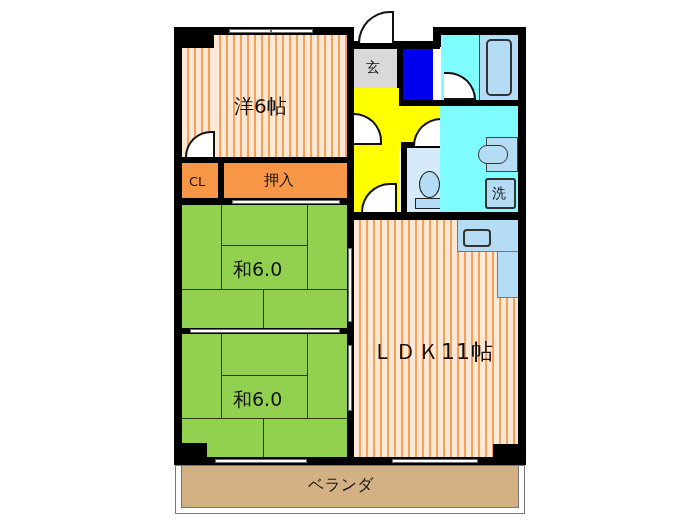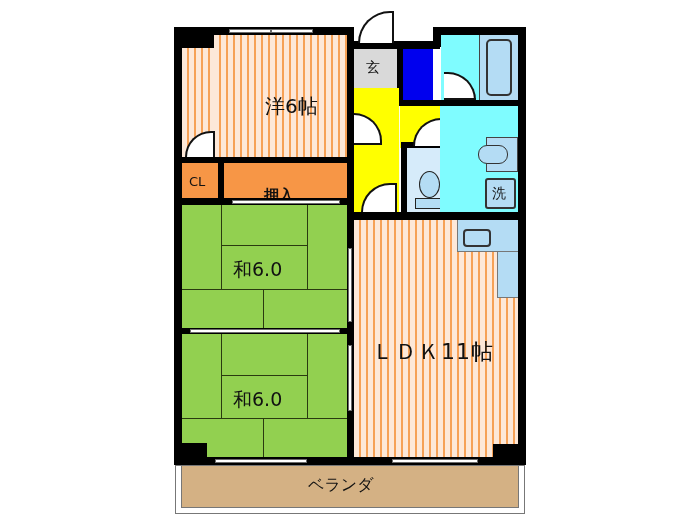--- a/index.html
+++ b/index.html
@@ -25,31 +25,31 @@
 <div class="abs wall" style="left:518px;top:27px;width:8px;height:438px;"></div>
 <div class="abs wall" style="left:433px;top:27px;width:93px;height:8px;"></div>
 <div class="abs wall" style="left:347px;top:41px;width:93px;height:8px;"></div>
 <div class="abs wall" style="left:433px;top:27px;width:8px;height:20px;"></div>
 <div class="abs wall" style="left:174px;top:27px;width:40px;height:21px;"></div>
 
 <div class="abs stripe" style="left:214px;top:35px;width:133px;height:122px;"></div>
 <div class="abs stripe" style="left:182px;top:48px;width:32px;height:109px;"></div>
 <div class="abs win" style="left:229px;top:29px;width:42px;height:4px;"></div>
 <div class="abs win" style="left:271px;top:29px;width:42px;height:4px;"></div>
-<div class="label" style="left:234px;top:96px;font-size:20px;padding-left:31px;">洋6帖</div>
+<div class="label" style="left:234px;top:96px;font-size:20px;">洋6帖</div>
 <div class="door-arc" style="left:185px;top:131px;width:30px;height:26px;border-radius:30px 0 0 0;border-bottom:none;"></div>
 
 <div class="abs wall" style="left:174px;top:157px;width:180px;height:6px;"></div>
 <div class="abs wall" style="left:347px;top:35px;width:7px;height:425px;"></div>
 
 <div class="abs" style="left:182px;top:163px;width:36px;height:35px;background:#f79646;"></div>
 <div class="label" style="left:189px;top:175px;font-size:13px;">CL</div>
 <div class="abs wall" style="left:218px;top:163px;width:6px;height:42px;"></div>
 <div class="abs" style="left:224px;top:163px;width:123px;height:35px;background:#f79646;"></div>
-<div class="label" style="left:264px;top:188px;font-size:15px;font-weight:bold;">押入</div>
+<div class="label" style="left:264px;top:173px;font-size:15px;">押入</div>
 <div class="abs wall" style="left:174px;top:198px;width:180px;height:7px;"></div>
 <div class="abs win" style="left:232px;top:200px;width:108px;height:4px;"></div>
 
 <div class="abs tatami" style="left:182px;top:205px;width:165px;height:123px;"></div>
 <div class="abs tline" style="left:221px;top:205px;width:1px;height:84px;"></div>
 <div class="abs tline" style="left:307px;top:205px;width:1px;height:84px;"></div>
 <div class="abs tline" style="left:221px;top:245px;width:86px;height:1px;"></div>
 <div class="abs tline" style="left:182px;top:289px;width:165px;height:1px;"></div>
 <div class="abs tline" style="left:263px;top:289px;width:1px;height:39px;"></div>
 <div class="label" style="left:233px;top:260px;font-size:19px;">和6.0</div>

